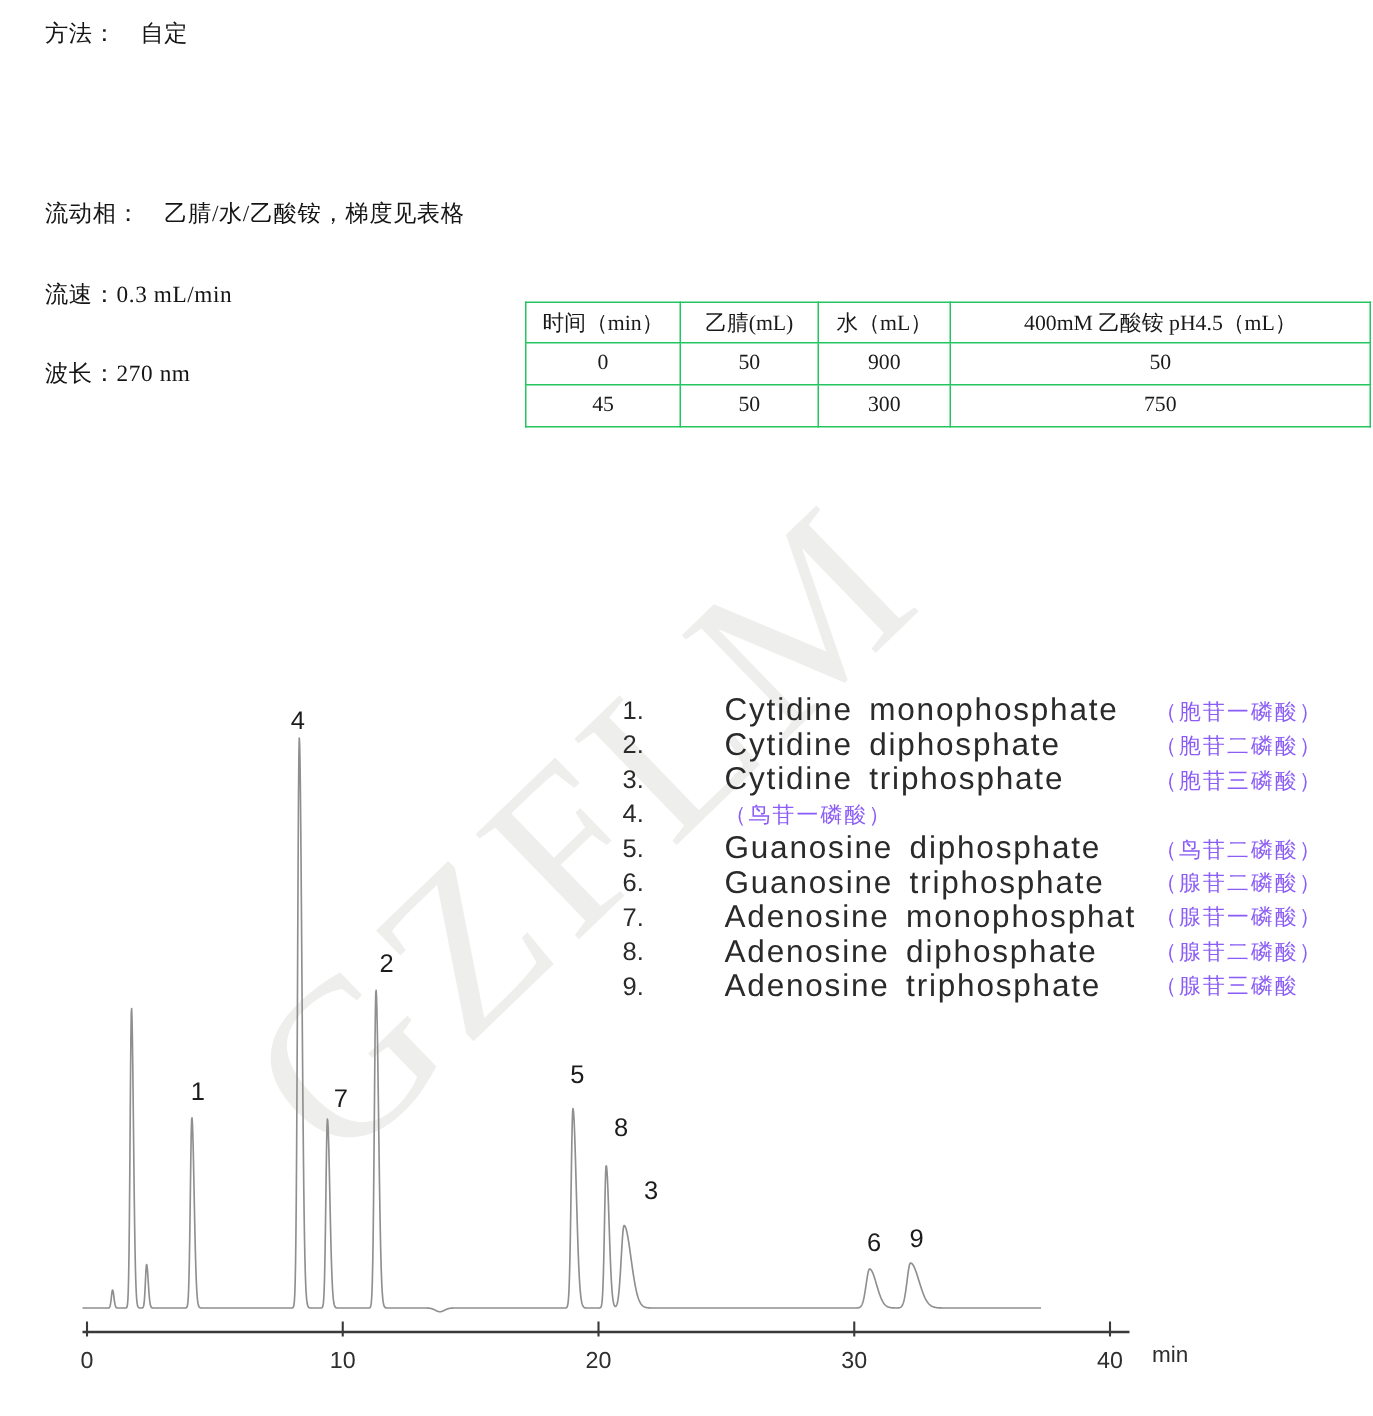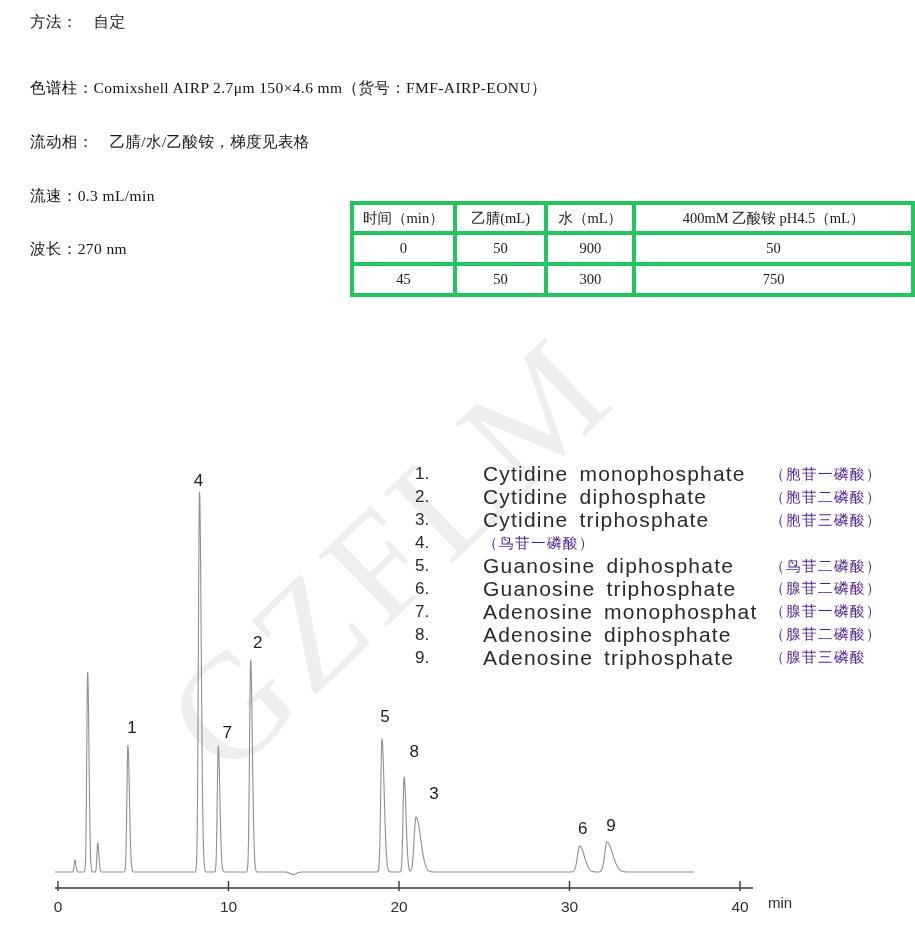--- a/index.html
+++ b/index.html
@@ -1,47 +1,46 @@
 <!DOCTYPE html>
 <html><head>
 <meta charset="utf-8">
 <style>
   html,body{margin:0;padding:0;background:#fff;}
   .page{position:relative;width:915px;height:944px;background:#ffffff;overflow:hidden;
         font-family:"Liberation Serif","DejaVu Serif",serif;color:#111;}
   .doc-line{position:absolute;left:30px;font-size:15.5px;letter-spacing:.4px;white-space:pre;color:#151515;}
   .gradient-table{position:absolute;left:350px;top:201px;border-collapse:collapse;table-layout:fixed;
         font-size:14.5px;text-align:center;color:#1a1a1a;}
-  .gradient-table th,.gradient-table td{border:4px solid #22c55e;padding:0;font-weight:normal;
+  .gradient-table th,.gradient-table td{border:1px solid #22c55e;padding:0;font-weight:normal;
         white-space:nowrap;overflow:hidden;}
   .gradient-table th{height:26px;}
   .gradient-table td{height:27px;}
   .legend{position:absolute;left:415px;top:463px;}
   .legend-row{display:flex;height:22.9px;align-items:center;}
   .legend-num{width:68px;font-family:"Liberation Sans","DejaVu Sans",sans-serif;font-size:17px;color:#2a2a2a;}
   .legend-name{width:287px;font-family:"Liberation Sans","DejaVu Sans",sans-serif;font-size:21px;
         letter-spacing:1.2px;word-spacing:4px;white-space:nowrap;overflow:hidden;color:#2a2a2a;}
-  .legend-cn{font-size:14.5px;letter-spacing:1.5px;color:#4c1d95;white-space:nowrap;}
+  .legend-cn{font-size:14.5px;letter-spacing:1.5px;color:#8b5cf6;white-space:nowrap;}
   .watermark{position:absolute;left:140px;top:690px;font-size:150px;line-height:1;letter-spacing:8px;
         color:rgba(120,120,112,0.13);transform:rotate(-44deg);transform-origin:0 0;white-space:nowrap;
         font-family:"Liberation Serif","DejaVu Serif",serif;pointer-events:none;}
   svg.chrom{position:absolute;left:0;top:0;}
   .tick-label{font-family:"Liberation Sans","DejaVu Sans",sans-serif;font-size:15.5px;fill:#2e2e2e;}
   .unit-label{font-family:"Liberation Sans","DejaVu Sans",sans-serif;font-size:15px;fill:#2e2e2e;}
   .peak-label{font-family:"Liberation Sans","DejaVu Sans",sans-serif;font-size:17px;fill:#1c1c1c;}
 </style>
 </head>
 <body>
 
 <div class="page">
 
   <div class="watermark">GZFLM</div>
 
   <div class="doc-line" style="top:12px">方法：　自定</div>
-  <div class="doc-line" style="top:78px">色谱柱：Comixshell AIRP 2.7μm 150×4.6 mm（货号：FMF-AIRP-EONU）</div>
   <div class="doc-line" style="top:132px">流动相：　乙腈/水/乙酸铵，梯度见表格</div>
   <div class="doc-line" style="top:186px">流速：0.3 mL/min</div>
   <div class="doc-line" style="top:239px">波长：270 nm</div>
 
   <table class="gradient-table">
     <colgroup>
         <col style="width:103px">
         <col style="width:92px">
         <col style="width:88px">
         <col style="width:280px">

